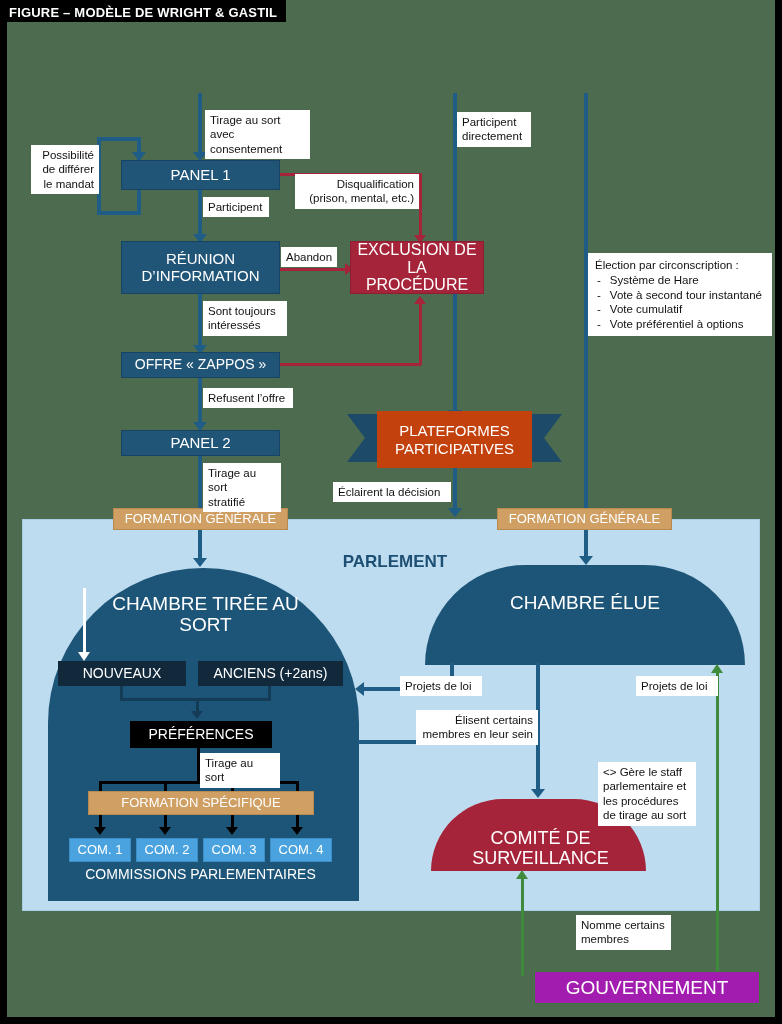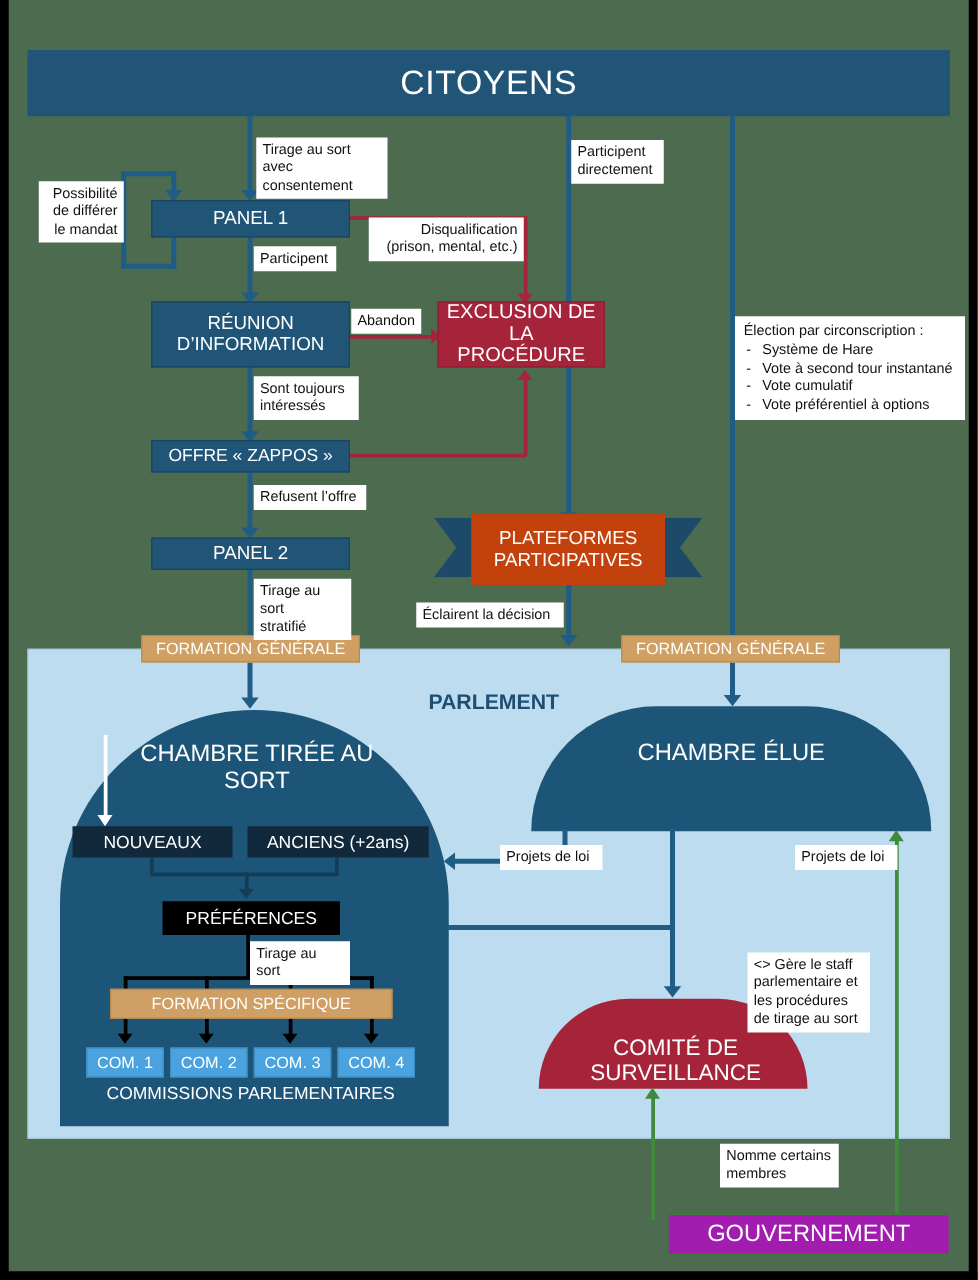--- a/index.html
+++ b/index.html
@@ -107,23 +107,20 @@
     position:absolute; left:30px; top:0; width:155px; height:57px;
     background:#c2410c; display:flex; align-items:center; justify-content:center;
     color:#fff; font-size:15px; text-align:center; line-height:1.15;
   }
 </style>
 </head>
 <body>
 
 <div id="stage">
 
-  <div class="node blue-big" style="left:22px; top:40px; width:738px; height:53px; font-size:27px; letter-spacing:.5px;">
-    <span>CITOYENS</span>
-  </div>
 
   <div class="ln v-blue" style="left:198px; top:93px; height:62px;"></div>
   <div class="arw arw-d-blue" style="left:193px; top:152px;"></div>
 
   <div class="ln v-blue" style="left:453px; top:93px; height:325px;"></div>
   <div class="arw arw-d-blue" style="left:448px; top:410px;"></div>
 
   <div class="ln v-blue" style="left:584px; top:93px; height:420px;"></div>
 
   <div class="node blue" style="left:121px; top:160px; width:159px; height:30px; font-size:15px;">
@@ -316,20 +313,22 @@
   </div>
 
   <div class="ln v-blue" style="left:450px; top:663px; height:28px;"></div>
   <div class="ln h-blue" style="left:362px; top:687px; width:92px;"></div>
   <div class="arw arw-l-blue" style="left:355px; top:682px;"></div>
   <div class="cap l" style="left:400px; top:676px; width:82px;">Projets de loi</div>
 
   <div class="ln h-blue" style="left:358px; top:740px; width:182px;"></div>
   <div class="ln v-blue" style="left:536px; top:663px; height:130px;"></div>
   <div class="arw arw-d-blue" style="left:531px; top:789px;"></div>
+  <div class="cap r" style="left:416px; top:710px; width:122px;">Élisent certains
+membres en leur sein</div>
 
   <div class="dome-red"></div>
   <div class="node" style="left:448px; top:814px; width:185px; height:48px; font-size:18px; z-index:6;">
     <span style="white-space:pre-line;margin-top:20px;">COMITÉ DE
 SURVEILLANCE</span>
   </div>
   <div class="cap l" style="left:598px; top:762px; width:98px;">&lt;&gt; Gère le staff
 parlementaire et
 les procédures
 de tirage au sort</div>
@@ -341,14 +340,17 @@
 
   <div class="ln v-green" style="left:716px; top:672px; height:304px;"></div>
   <div class="arw arw-u-green" style="left:711px; top:664px;"></div>
   <div class="cap l" style="left:636px; top:676px; width:82px;">Projets de loi</div>
 
   <div class="node green" style="left:534px; top:971px; width:226px; height:33px; font-size:19px; z-index:7;">
     <span>GOUVERNEMENT</span>
   </div>
 
   <div class="frame-border"></div>
+  <div class="titlebar">
+    <span>FIGURE – MODÈLE DE WRIGHT &amp; GASTIL</span>
+  </div>
 
 </div>
 
 </body></html>

